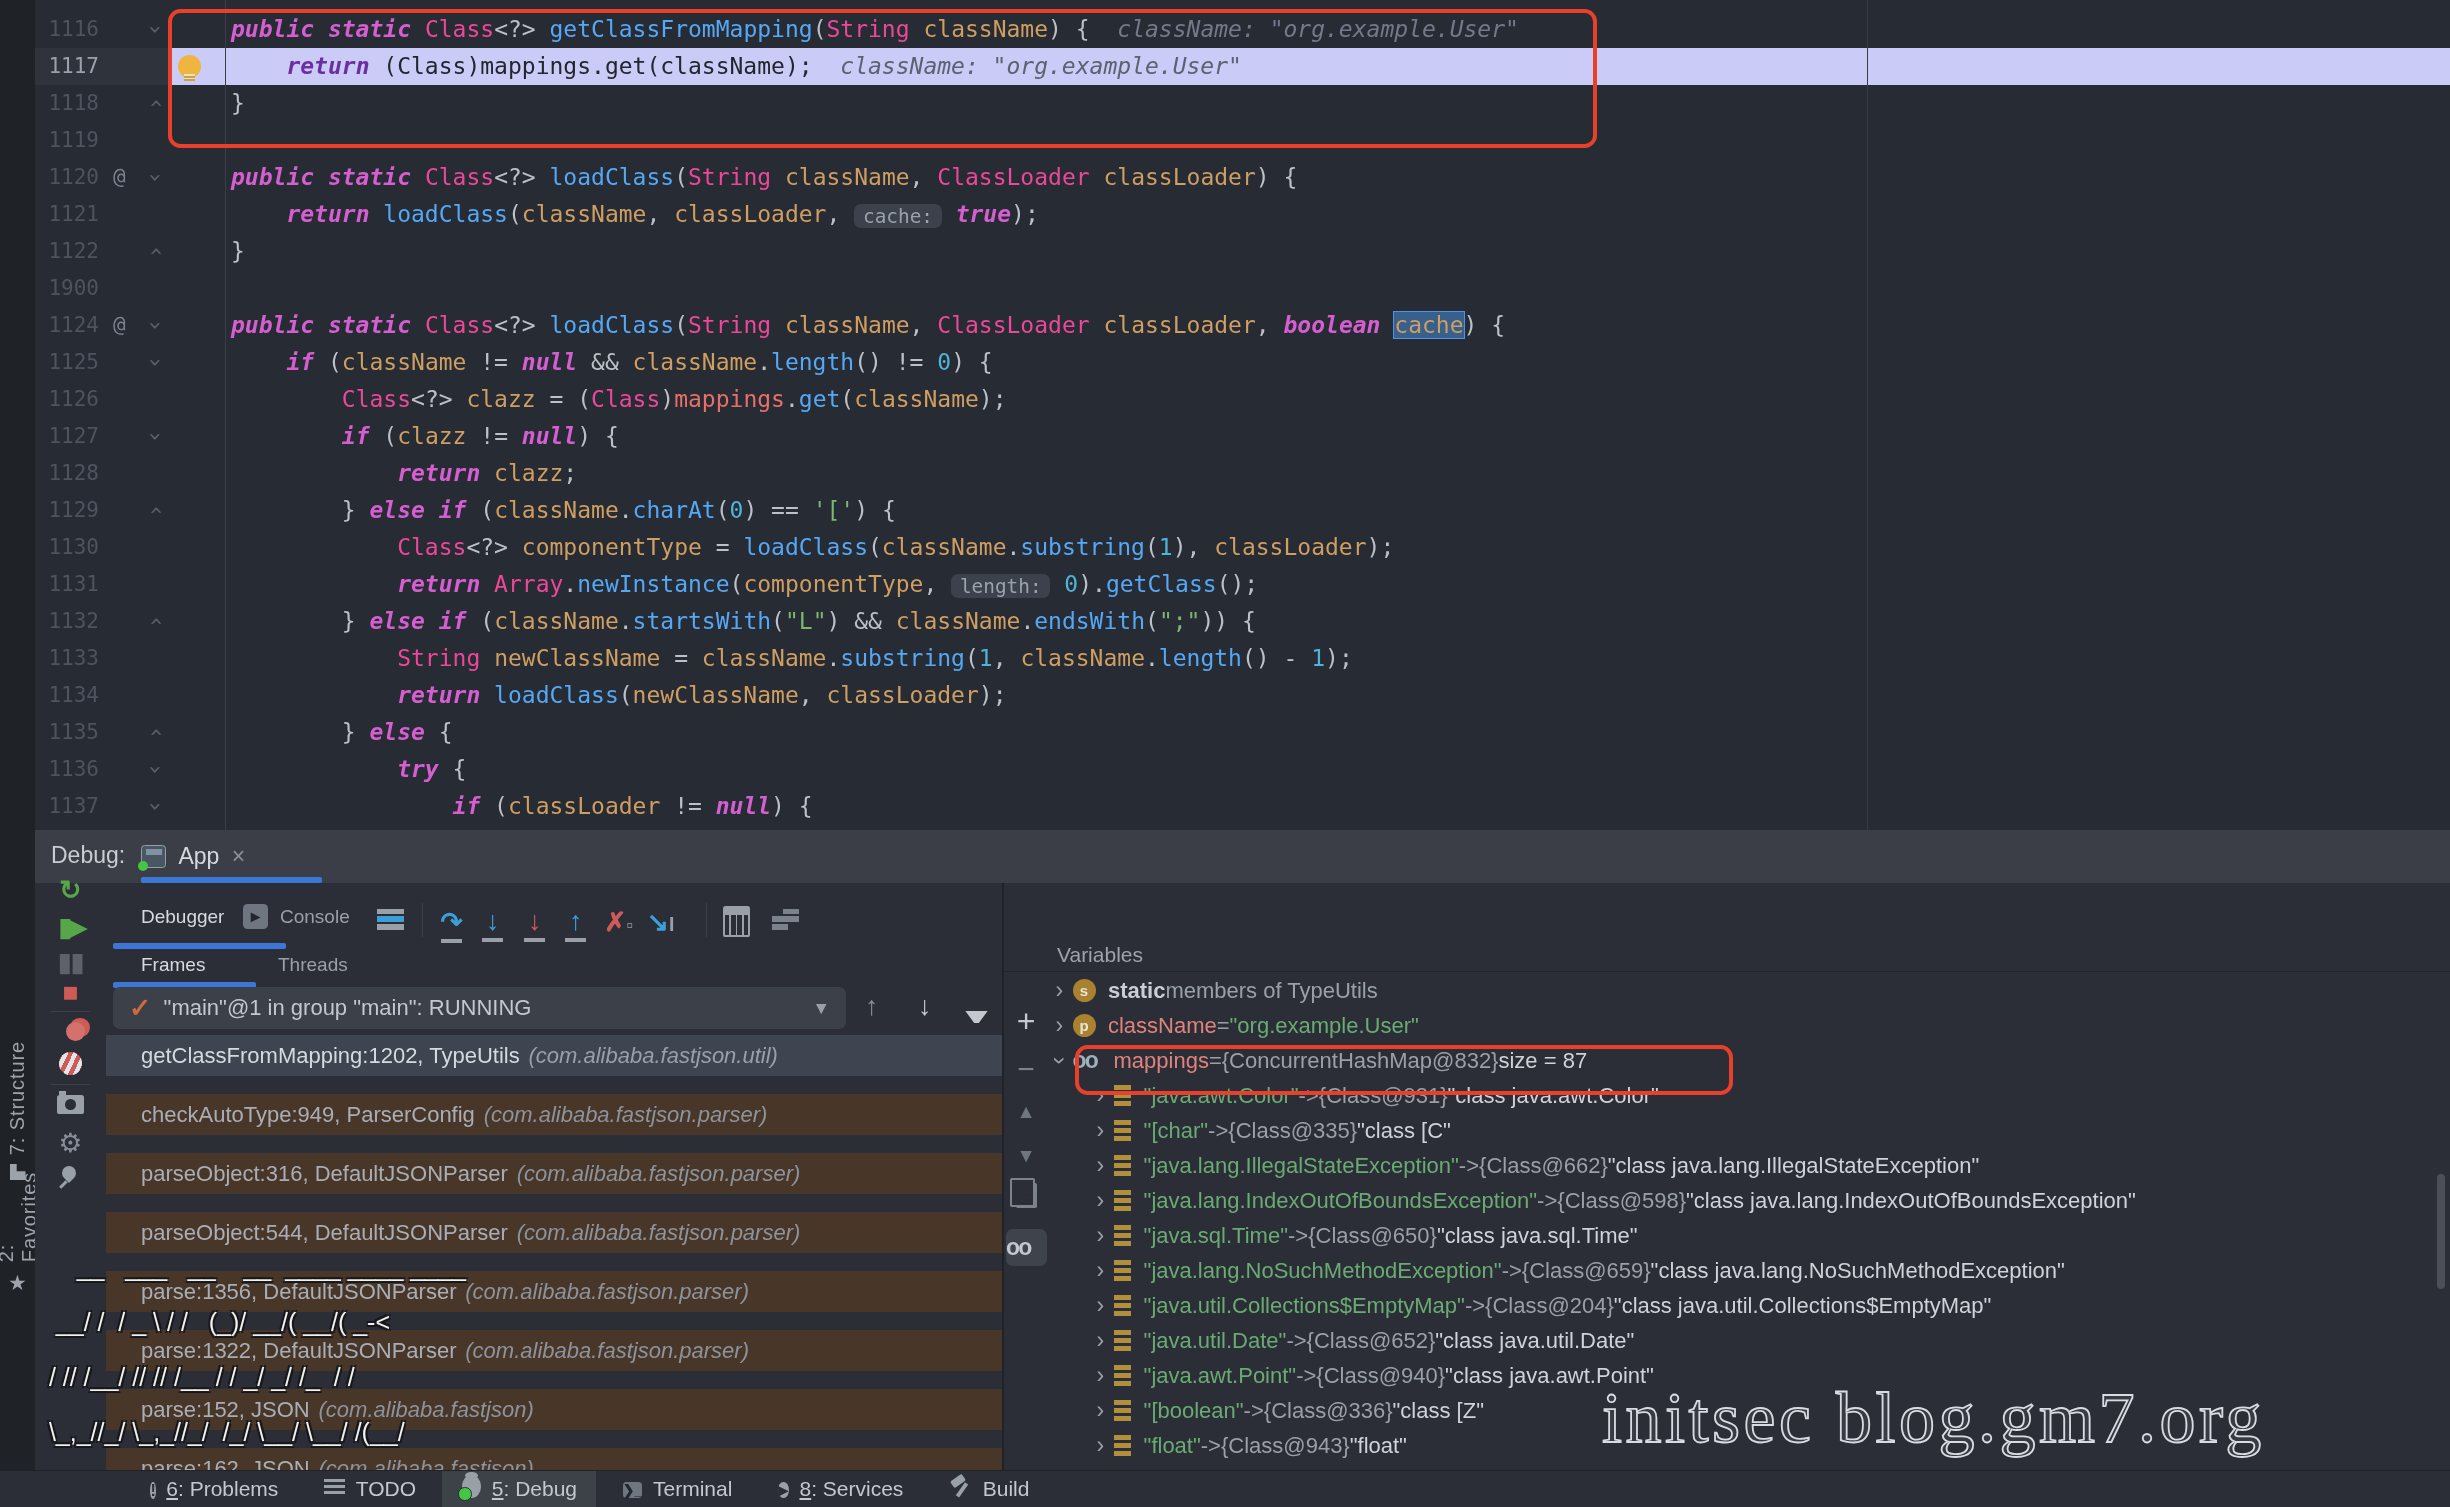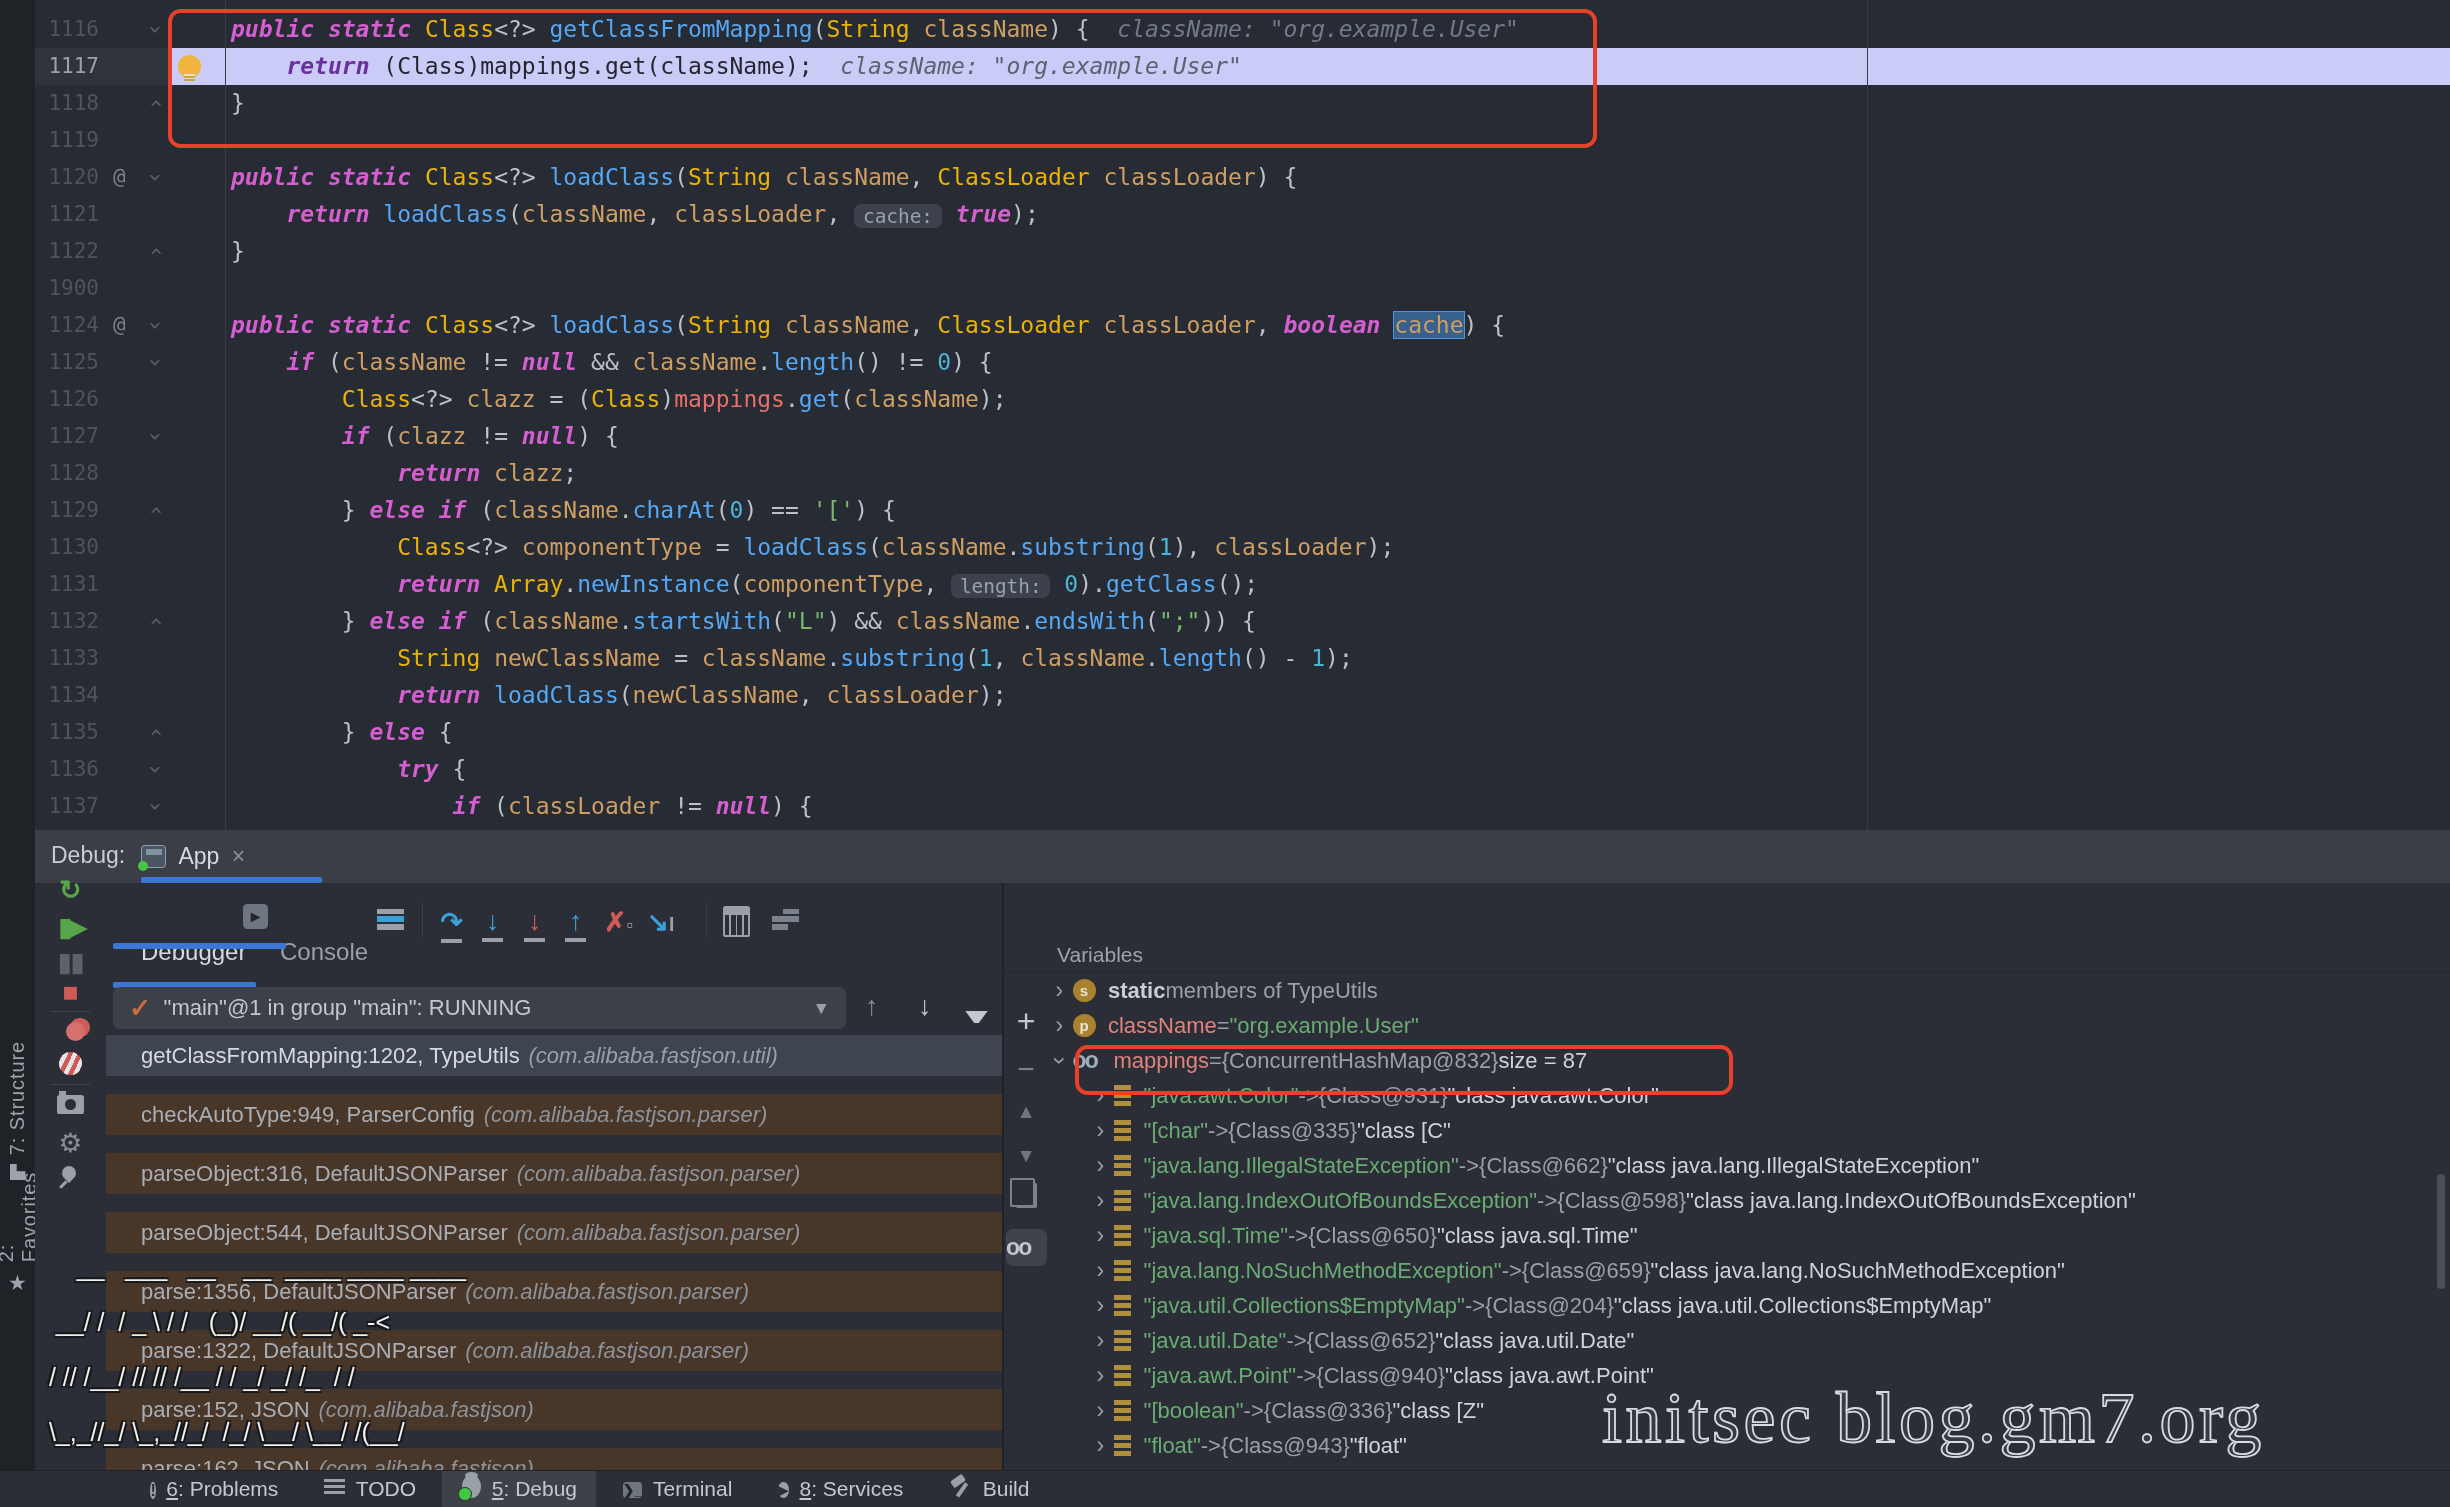--- a/index.html
+++ b/index.html
@@ -29,21 +29,21 @@
   .fold.up{transform:rotate(-90deg);}
   .code{position:absolute;left:196px;top:0;}
   .line.cur::before{content:"";position:absolute;left:137px;right:0;top:0;bottom:0;background:#cbcbf7;}
   .line.cur::after{content:"";position:absolute;left:0;width:137px;top:0;bottom:0;background:#2f333c;}
   .line.cur .code,.line.cur .ln,.line.cur .bulb{z-index:2;}
   .bulb{position:absolute;left:143px;top:6.2px;width:23px;height:23px;border-radius:50%;
         background:#f0b53e;}
   .bulb::after{content:"";position:absolute;left:6.2px;bottom:-3.5px;width:10.6px;height:7px;
         background:repeating-linear-gradient(#e6e0cf 0 1.8px,#caa43c 1.8px 3.5px);}
   .tk-k{color:#d55fd0;font-style:italic;font-weight:bold;margin-top:28px;}
-  .tk-c{color:#eab308;}
+  .tk-c{color:#ec4899;}
   .tk-m{color:#56a8f5;}
   .tk-v{color:#cf9e62;}
   .tk-f{color:#e8706a;}
   .tk-s{color:#7bb86f;}
   .tk-n{color:#4fb4d8;}
   .tk-d{color:#bcc0c7;}
   .tk-h{color:#73798a;font-style:italic;}
   .tk-k2{color:#6b2fa0;font-style:italic;font-weight:bold;position:relative;}
   .tk-d2{color:#23262e;position:relative;}
   .tk-h2{color:#5d6170;font-style:italic;position:relative;}
@@ -80,21 +80,21 @@
     background:repeating-linear-gradient(115deg,transparent 0 4.4px,#e3e5e8 4.4px 8.8px);}
   .camera{display:inline-block;position:relative;width:26.5px;height:19.4px;background:#9aa0a8;border-radius:2.6px;}
   .camera::before{content:"";position:absolute;left:8px;top:4.4px;width:10.6px;height:10.6px;border-radius:50%;background:#2b2e36;}
   .camera::after{content:"";position:absolute;left:1.8px;top:-3.5px;width:7px;height:3.5px;background:#9aa0a8;}
   .pin{display:inline-block;position:relative;width:19.4px;height:19.4px;}
   .pin::before{content:"";position:absolute;left:1.8px;top:0;width:14px;height:14px;border-radius:50% 50% 50% 0;
      background:#9aa0a8;transform:rotate(-45deg);}
   .pin::after{content:"";position:absolute;left:1.8px;bottom:-3.5px;width:2.6px;height:8.8px;background:#9aa0a8;transform:rotate(45deg);}
 
   
-  .tab-label{position:absolute;font-size:24px;color:#d6dae0;margin-top:32px;}
+  .tab-label{position:absolute;font-size:19px;color:#d6dae0;}
   .tab-label.dim{color:#9aa0a8;}
   .con-ico{position:absolute;width:25px;height:25px;border-radius:4.4px;background:#6f7680;color:#23262c;
            font-size:17.7px;text-align:center;line-height:25px;font-weight:bold;}
   .tb-ico{position:absolute;top:14px;width:35px;text-align:center;font-size:26.5px;font-weight:bold;}
   .tb-ico .base{position:absolute;left:7px;bottom:-5.3px;width:21px;height:4.4px;background:#9aa0a8;}
   .tb-sep{position:absolute;top:10.6px;width:0.9px;height:34px;background:#3d4047;}
   .bars3{display:inline-block;width:26.5px;}
   .bars3 i{display:block;height:5.3px;margin:2.6px 0;background:#9aa0a8;}
   .bars3 i:nth-child(2){background:#3b9fd8;}
   .calc{display:inline-block;width:23px;height:26.5px;border:2.6px solid #9aa0a8;border-radius:2.6px;

